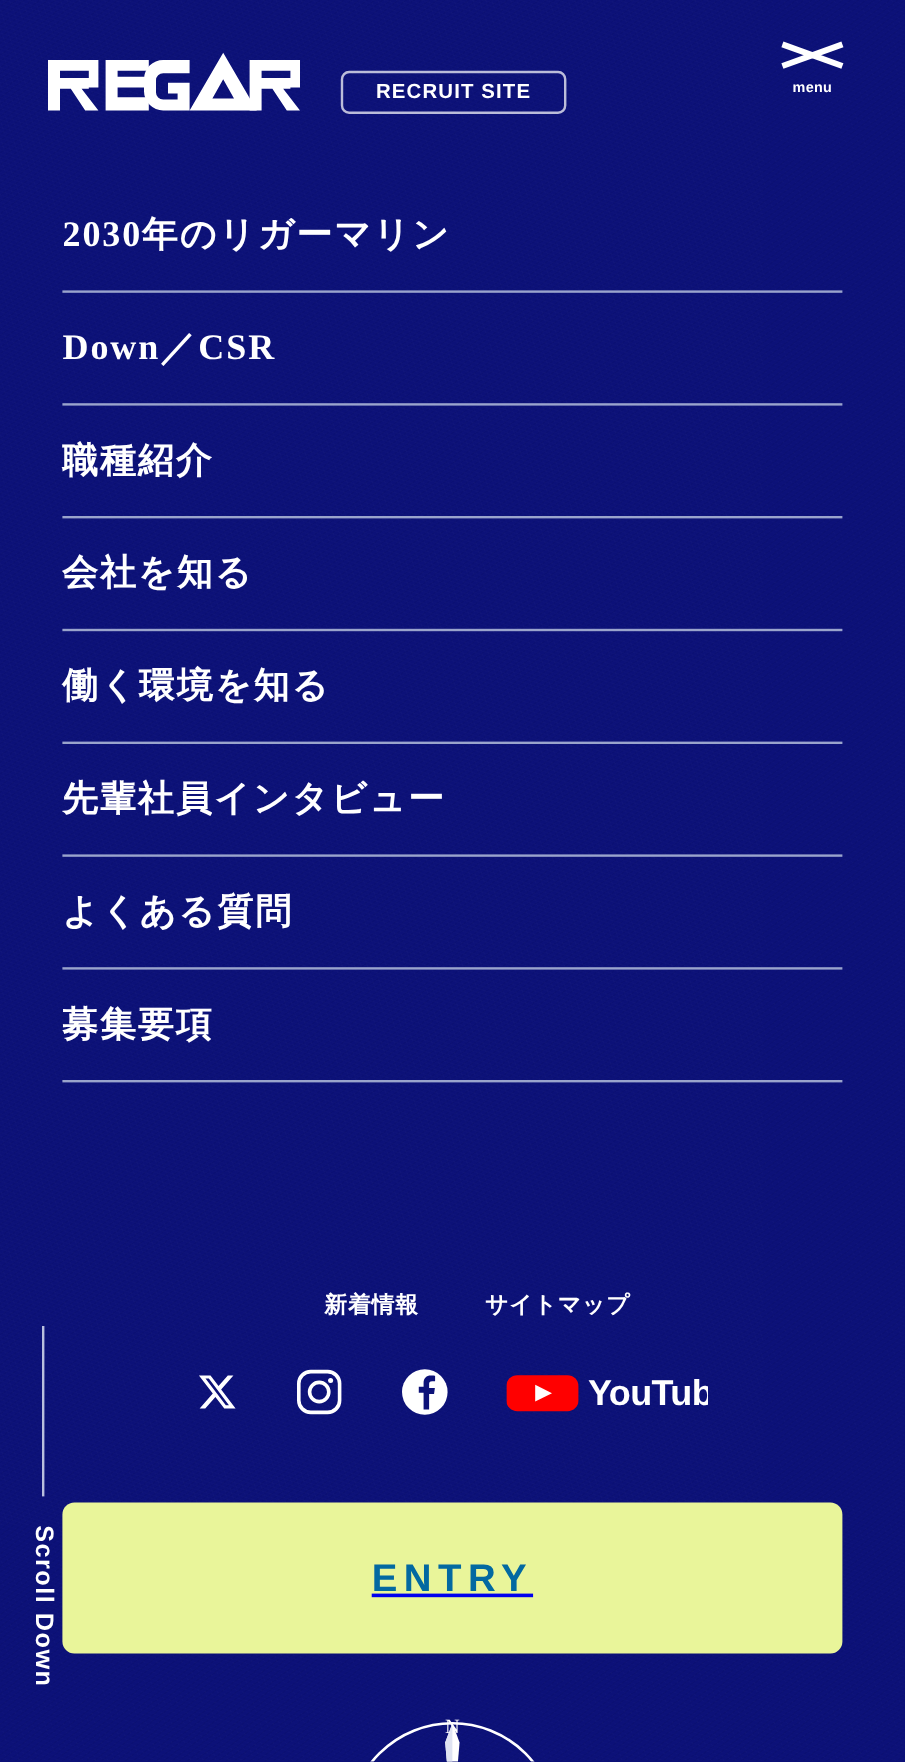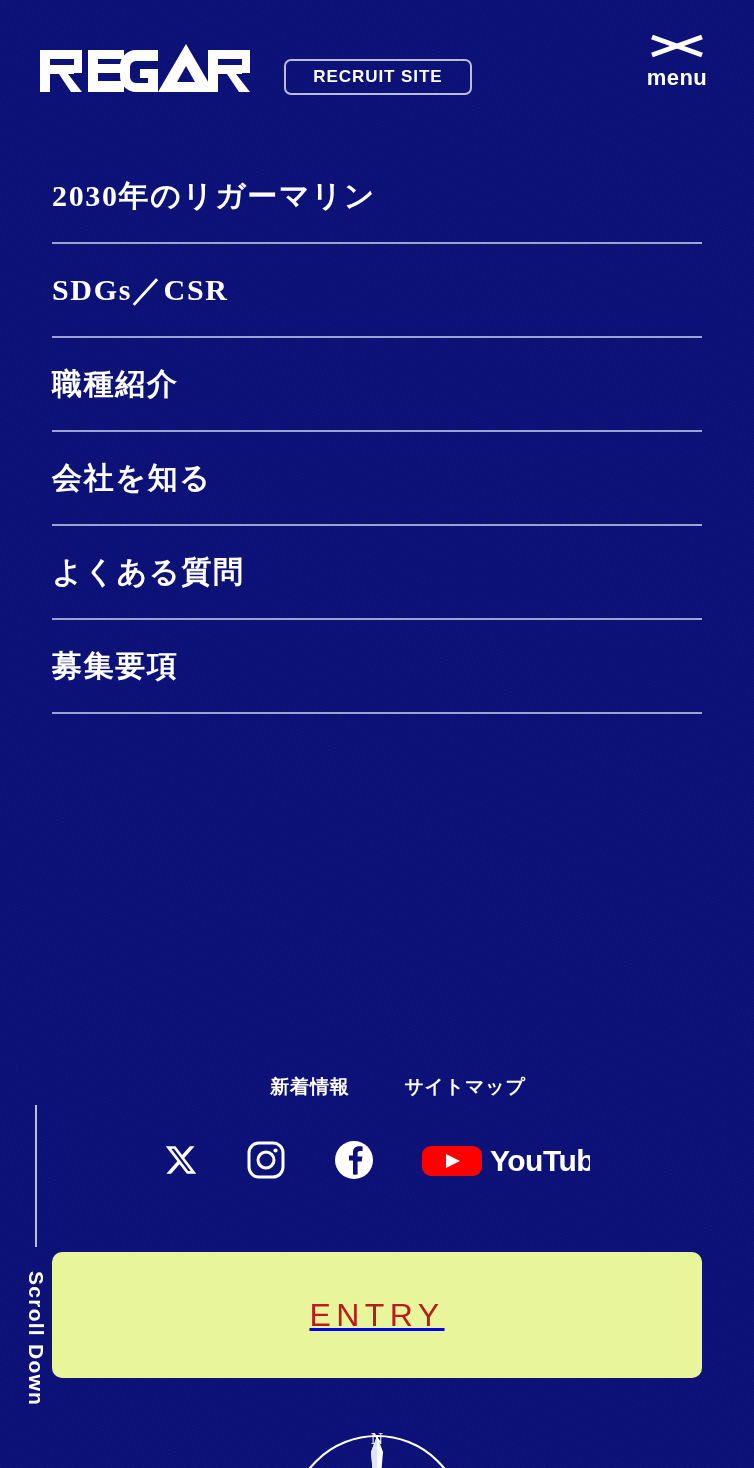--- a/index.html
+++ b/index.html
@@ -50,21 +50,21 @@
   }
 
   .menu-btn{
     position:absolute; right:42px; top:34px;
     width:70px;
     display:flex; flex-direction:column; align-items:center; gap:7px;
     cursor:pointer;
   }
   .menu-icon{ width:54px; height:26px; }
   .menu-label{
-    color:#fff; font-size:22px; font-weight:bold; letter-spacing:.02em;
+    color:#fff; font-size:12px; font-weight:bold; letter-spacing:.02em;
     line-height:1;
   }
 
   
   .nav{
     position:absolute; top:150px; left:52px; right:52px;
   }
   .nav-item{
     height:94px;
     display:flex; align-items:center;
@@ -124,22 +124,22 @@
   .entry-btn{
     position:absolute; left:52px; top:1252px;
     width:650px; height:126px;
     background:#e9f59a;
     border-radius:10px;
     display:flex; align-items:center; justify-content:center;
     cursor:pointer;
     border:none;
   }
   .entry-btn span{
-    color:#b91c1c;
-    font-size:32px; font-weight:normal;
+    color:#0369a1;
+    font-size:32px; font-weight:bold;
     letter-spacing:.17em;
     font-family:"Liberation Sans", sans-serif;
   }
 
   
   .compass{
     position:absolute; left:50%; transform:translateX(-50%);
     top:1422px;
     width:200px; height:200px;
     pointer-events:none;
@@ -180,27 +180,33 @@
       </svg>
       <span class="menu-label">menu</span>
     </div>
   </header>
 
   <nav class="nav">
     <div class="nav-item">
       <span class="nav-label">2030年のリガーマリン</span>
     </div>
     <div class="nav-item">
-      <span class="nav-label">SDGs／CSR</span>
+      <span class="nav-label">Down／CSR</span>
     </div>
     <div class="nav-item">
       <span class="nav-label">職種紹介</span>
     </div>
     <div class="nav-item">
       <span class="nav-label">会社を知る</span>
+    </div>
+    <div class="nav-item">
+      <span class="nav-label">働く環境を知る</span>
+    </div>
+    <div class="nav-item">
+      <span class="nav-label">先輩社員インタビュー</span>
     </div>
     <div class="nav-item">
       <span class="nav-label">よくある質問</span>
     </div>
     <div class="nav-item">
       <span class="nav-label">募集要項</span>
     </div>
   </nav>
 
   <div class="footer-links">

